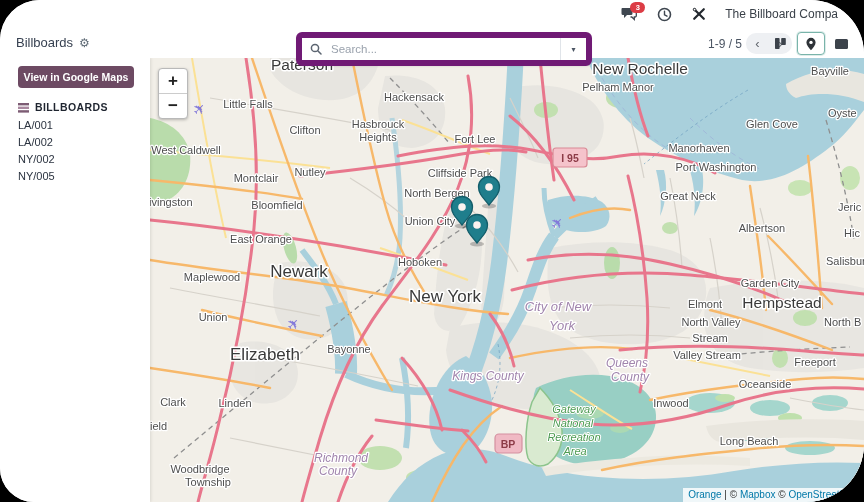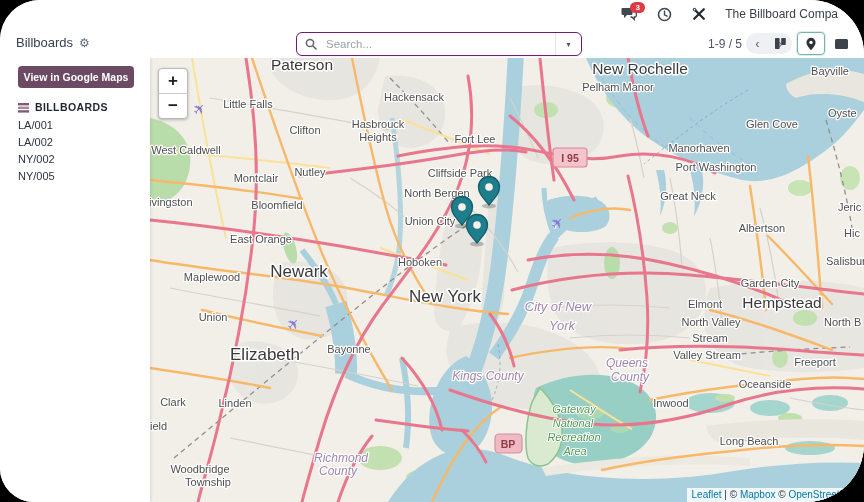--- a/index.html
+++ b/index.html
@@ -13,21 +13,21 @@
   .badge{position:absolute;top:-4px;right:-7px;min-width:11px;height:11px;border-radius:6px;background:#dc3c45;
     color:#fff;font-size:7.5px;font-weight:bold;display:flex;align-items:center;justify-content:center;padding:0 2px;}
   .company{font-size:12px;color:#3a4149;white-space:nowrap;}
 
   
   .controlbar{position:absolute;top:28px;left:0;right:0;height:30px;background:#fff;z-index:25;}
   .breadcrumb{position:absolute;left:16px;top:7px;display:flex;align-items:center;gap:6px;
     font-size:13px;color:#374151;}
   .gear{font-size:12px;color:#5f6b76;line-height:1;}
   .search{position:absolute;left:296px;top:4px;width:284px;height:22px;display:flex;
-    border:1px solid #701a75;border-radius:6px;background:#fff;box-shadow:0 1px 2px rgba(0,0,0,.06);}
+    border:6px solid #701a75;border-radius:6px;background:#fff;box-shadow:0 1px 2px rgba(0,0,0,.06);}
   .search-main{flex:1;display:flex;align-items:center;gap:7px;padding:0 8px;}
   .search-main input{border:none;outline:none;flex:1;font-size:11.5px;color:#374151;background:transparent;
     font-family:"Liberation Sans",sans-serif;}
   .search-main input::placeholder{color:#9aa2ad;}
   .search-caret{width:25px;border-left:1px solid #e0e4e9;display:flex;align-items:center;justify-content:center;
     font-size:8px;color:#4b5563;cursor:pointer;}
   .pager-text{position:absolute;right:122px;top:9px;font-size:12px;color:#4b5563;}
   .pager-btns{position:absolute;right:72px;top:5px;width:46px;height:21px;background:#eef0f3;border-radius:10px;
     display:flex;overflow:hidden;}
   .pager-btns .pbtn{flex:1;display:flex;align-items:center;justify-content:center;font-size:13px;color:#60666d;cursor:pointer;}
@@ -395,16 +395,16 @@
           <use href="#pin" transform="translate(312,167)"></use>
           <use href="#pin" transform="translate(327,185)"></use>
         </g>
     </svg>
 
     <div class="zoomctl">
       <div class="zbtn">+</div>
       <div class="zbtn">−</div>
     </div>
 
-    <div class="attribution"><span class="lnk">Leaflet</span><span> | © </span><span class="lnk">Mapbox</span><span> © </span><span class="lnk">OpenStreetMap</span></div>
+    <div class="attribution"><span class="lnk">Orange</span><span> | © </span><span class="lnk">Mapbox</span><span> © </span><span class="lnk">OpenStreetMap</span></div>
   </div>
 
 </div>
 
 </body></html>

